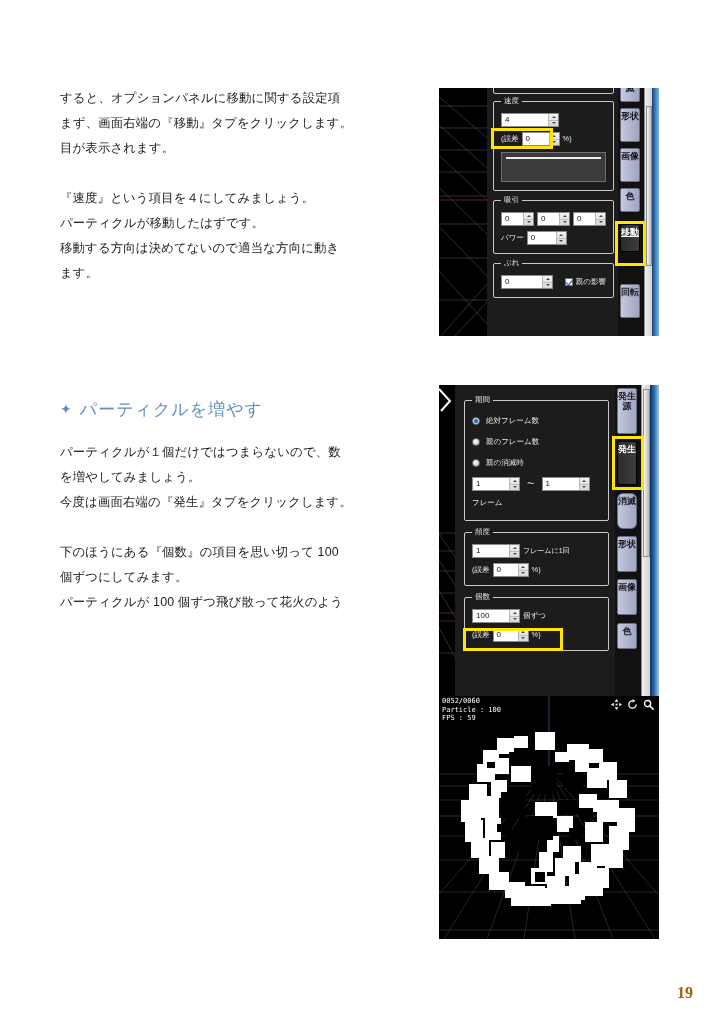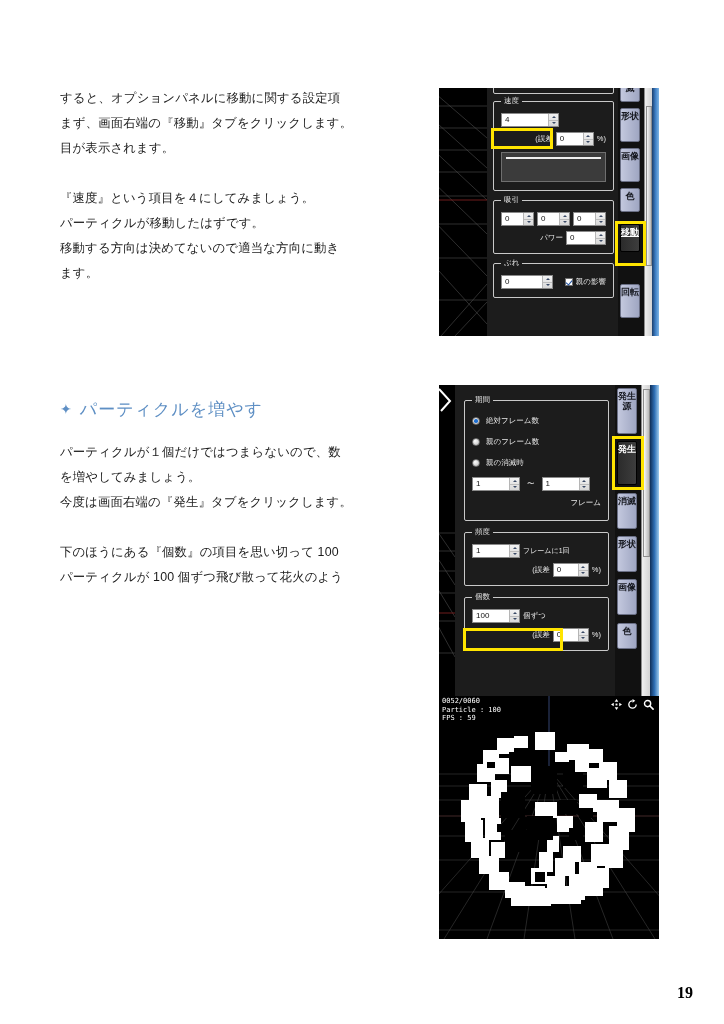--- a/index.html
+++ b/index.html
@@ -55,21 +55,21 @@
     top: 440px;
     width: 300px;
   }
 
   .page-number {
     position: absolute;
     right: 31px;
     bottom: 22px;
     font-size: 16px;
     font-weight: bold;
-    color: #000000;
+    color: #a16207;
     font-family: "Liberation Serif", "DejaVu Serif", serif;
     text-align: right;
   }
 
   
   .shot {
     position: absolute;
     background: #000;
     overflow: hidden;
     box-sizing: border-box;
@@ -173,21 +173,21 @@
     line-height: 14px;
     vertical-align: middle;
     white-space: nowrap;
   }
   .row {
     display: flex;
     align-items: center;
     gap: 3px;
   }
   .row + .row { margin-top: 5px; }
-  .row.right { justify-content: flex-end; }
+  .row.right { }
 
   
   .hilite {
     position: absolute;
     border: 3px solid #ffe400;
     box-sizing: border-box;
     pointer-events: none;
     z-index: 7;
   }
 
@@ -337,20 +337,21 @@
 <div class="section-heading">
   <span class="sparkle">✦</span><span>パーティクルを増やす</span>
 </div>
 
 <div class="text-col-2">
   <p class="para">パーティクルが１個だけではつまらないので、数</p>
   <p class="para">を増やしてみましょう。</p>
   <p class="para">今度は画面右端の『発生』タブをクリックします。</p>
   <div class="gap-big"></div>
   <p class="para">下のほうにある『個数』の項目を思い切って 100</p>
+  <p class="para">個ずつにしてみます。</p>
   <p class="para">パーティクルが 100 個ずつ飛び散って花火のよう</p>
 </div>
 
 <div class="shot" id="shot-move">
 
   <div class="grid-strip" style="width:48px;">
     <svg width="48" height="248" viewBox="0 0 48 248" aria-hidden="true">
       <rect x="0" y="0" width="48" height="248" fill="#000"></rect>
       <g stroke="#4d4d4d" stroke-width="0.6" fill="none">
         <path d="M0 18 H48"></path>
@@ -604,21 +605,21 @@
     </div>
   </div>
 
   <div class="tab-rail" style="left:176px; width:26px;">
     <div class="tab" style="top:3px;   height:46px;">
         <span>発生源</span>
       </div>
     <div class="tab active" style="top:56px;  height:44px;">
         <span>発生</span>
       </div>
-    <div class="tab" style="top:108px; height:36px;">
+    <div class="tab" style="top:108px; height:36px;border-radius:6px;">
         <span>消滅</span>
       </div>
     <div class="tab" style="top:151px; height:36px;">
         <span>形状</span>
       </div>
     <div class="tab" style="top:194px; height:36px;">
         <span>画像</span>
       </div>
     <div class="tab" style="top:238px; height:26px;">
         <span>色</span>

